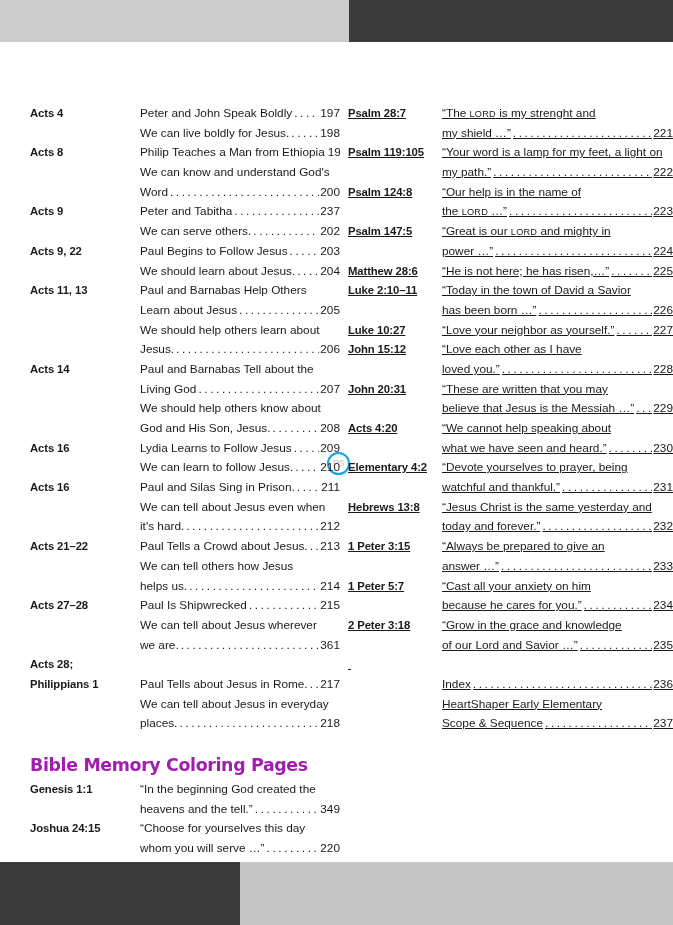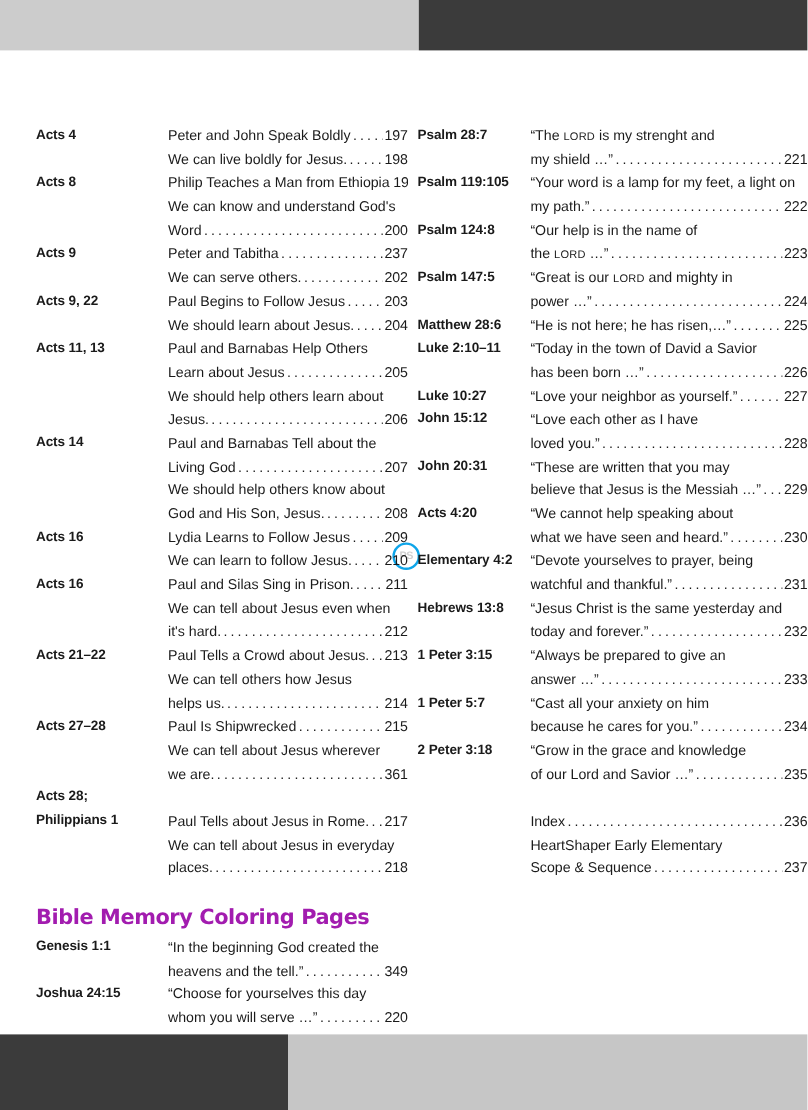--- a/index.html
+++ b/index.html
@@ -53,21 +53,21 @@
     width: 673px;
   }
   .columns {
     display: flex;
     align-items: flex-start;
   }
   .col {
     box-sizing: border-box;
   }
   #col-left  { width: 340px; padding-left: 30px; }
-  #col-right { width: 333px; padding-left: 8px; }
+  #col-right { width: 333px; padding-left: 8px; text-decoration: underline; }
 
   
   .toc-table {
     border-collapse: collapse;
     width: 100%;
     table-layout: fixed;
   }
   .toc-table tr { vertical-align: top; }
 
   td.ref {

